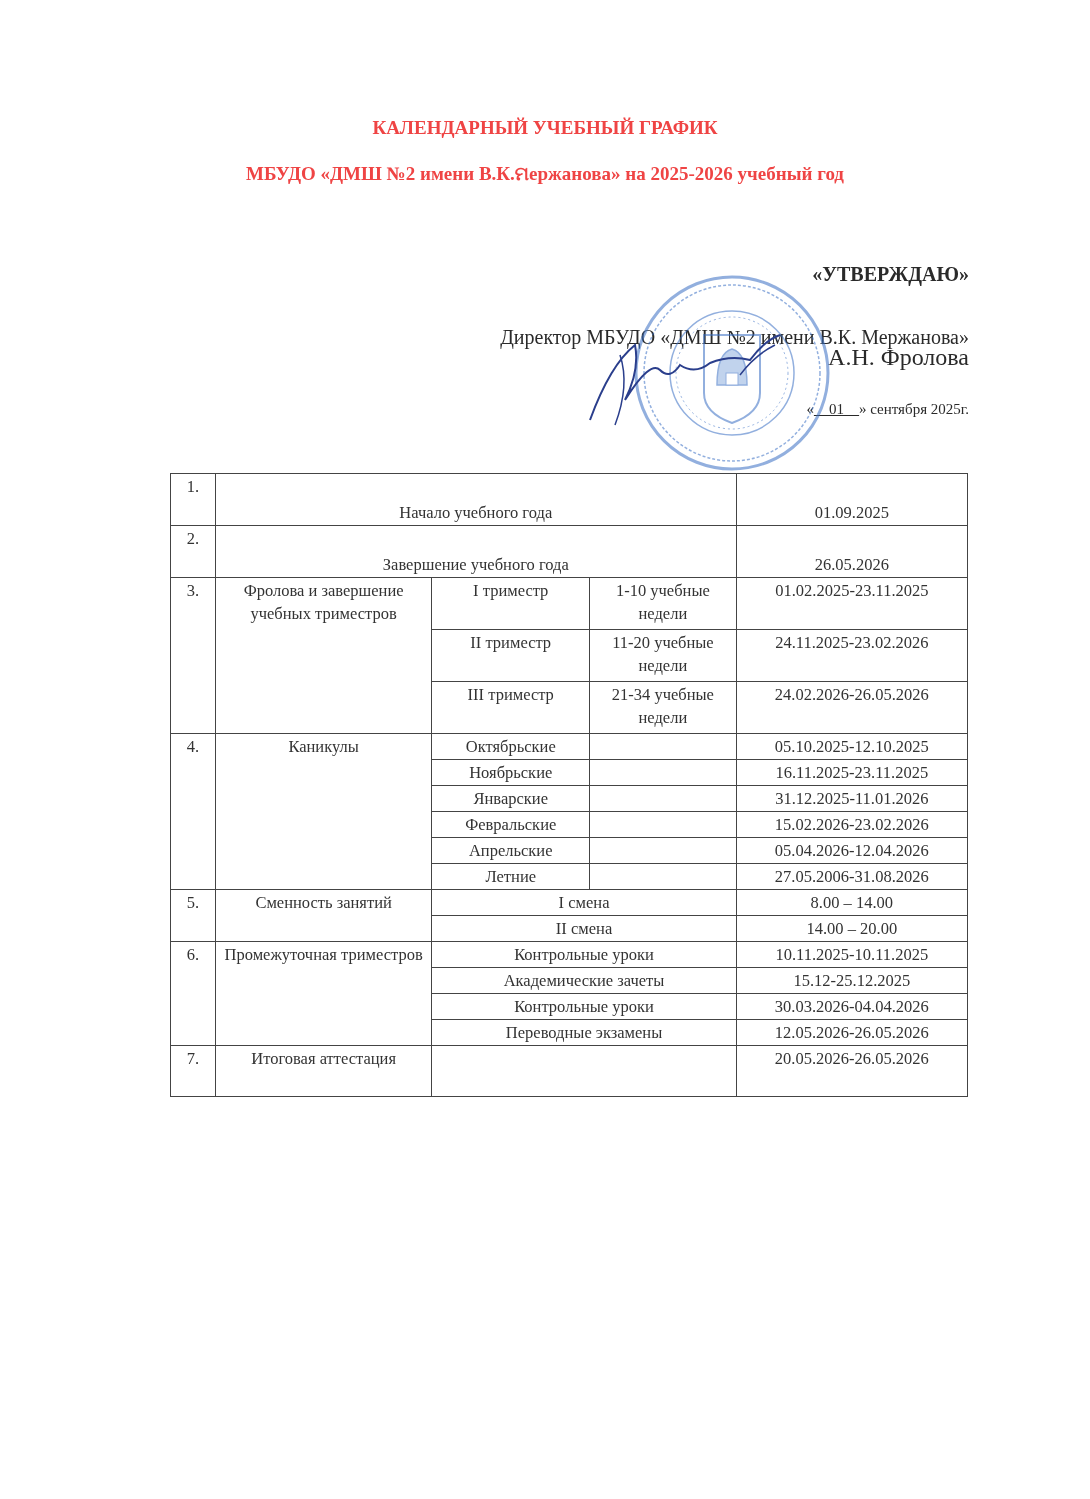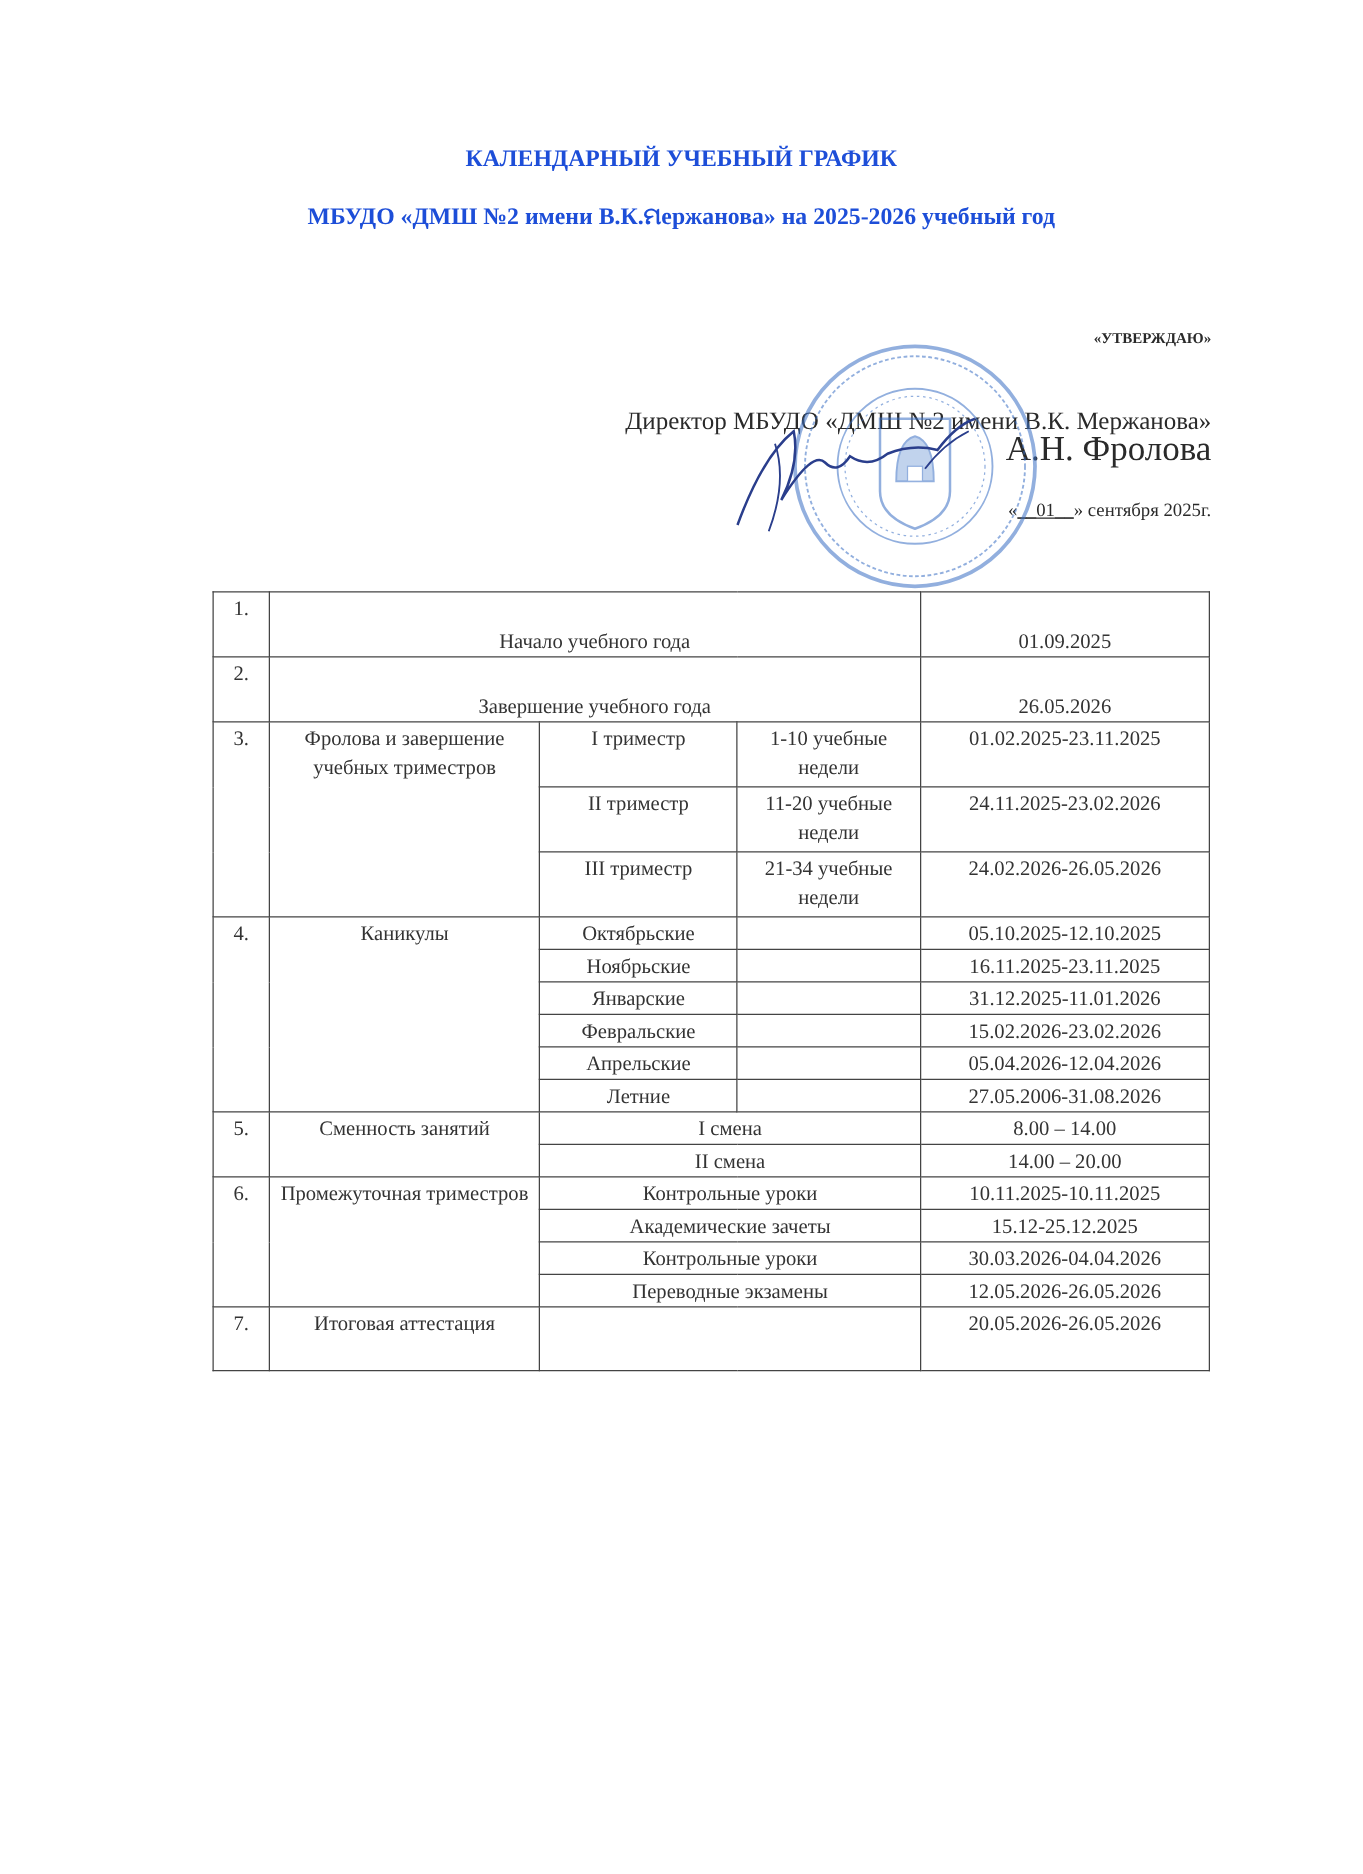--- a/index.html
+++ b/index.html
@@ -2,28 +2,28 @@
 <html><head>
 <meta charset="utf-8">
 <style>
   html, body { margin: 0; padding: 0; }
   body {
     width: 1090px; height: 1499px; background: #ffffff; position: relative; overflow: hidden;
     font-family: "Liberation Serif", serif; color: #2a2a2a;
   }
   .title {
     position: absolute; left: 0; width: 1090px; text-align: center;
-    font-weight: bold; font-size: 19px; color: #1d4ed8;
+    font-weight: bold; font-size: 19px; color: #ef4444;
   }
   .t1 { top: 117px; }
   .t2 { top: 163px; }
   .approve { position: absolute; right: 121px; text-align: right; color: #2a2a2a; }
-  .a1 { top: 263px; font-weight: bold; font-size: 12px; }
+  .a1 { top: 263px; font-weight: bold; font-size: 20px; }
   .a2 { top: 290px; font-size: 20px; margin-top: 36px; }
-  .a3 { top: 344px; font-size: 28px; }
+  .a3 { top: 344px; font-size: 24px; }
   .a4 { top: 401px; font-size: 15px; }
   .a4 .blank { text-decoration: underline; font-family: Liberation Serif, serif; }
   .stamp { position: absolute; left: 622px; top: 273px; width: 220px; height: 200px; opacity: 0.55; }
   .signature { position: absolute; left: 580px; top: 325px; width: 220px; height: 110px; }
 
   table.sched {
     position: absolute; left: 170px; top: 473px; width: 798px;
     border-collapse: collapse; font-size: 16.5px; color: #333;
   }
   table.sched td {

